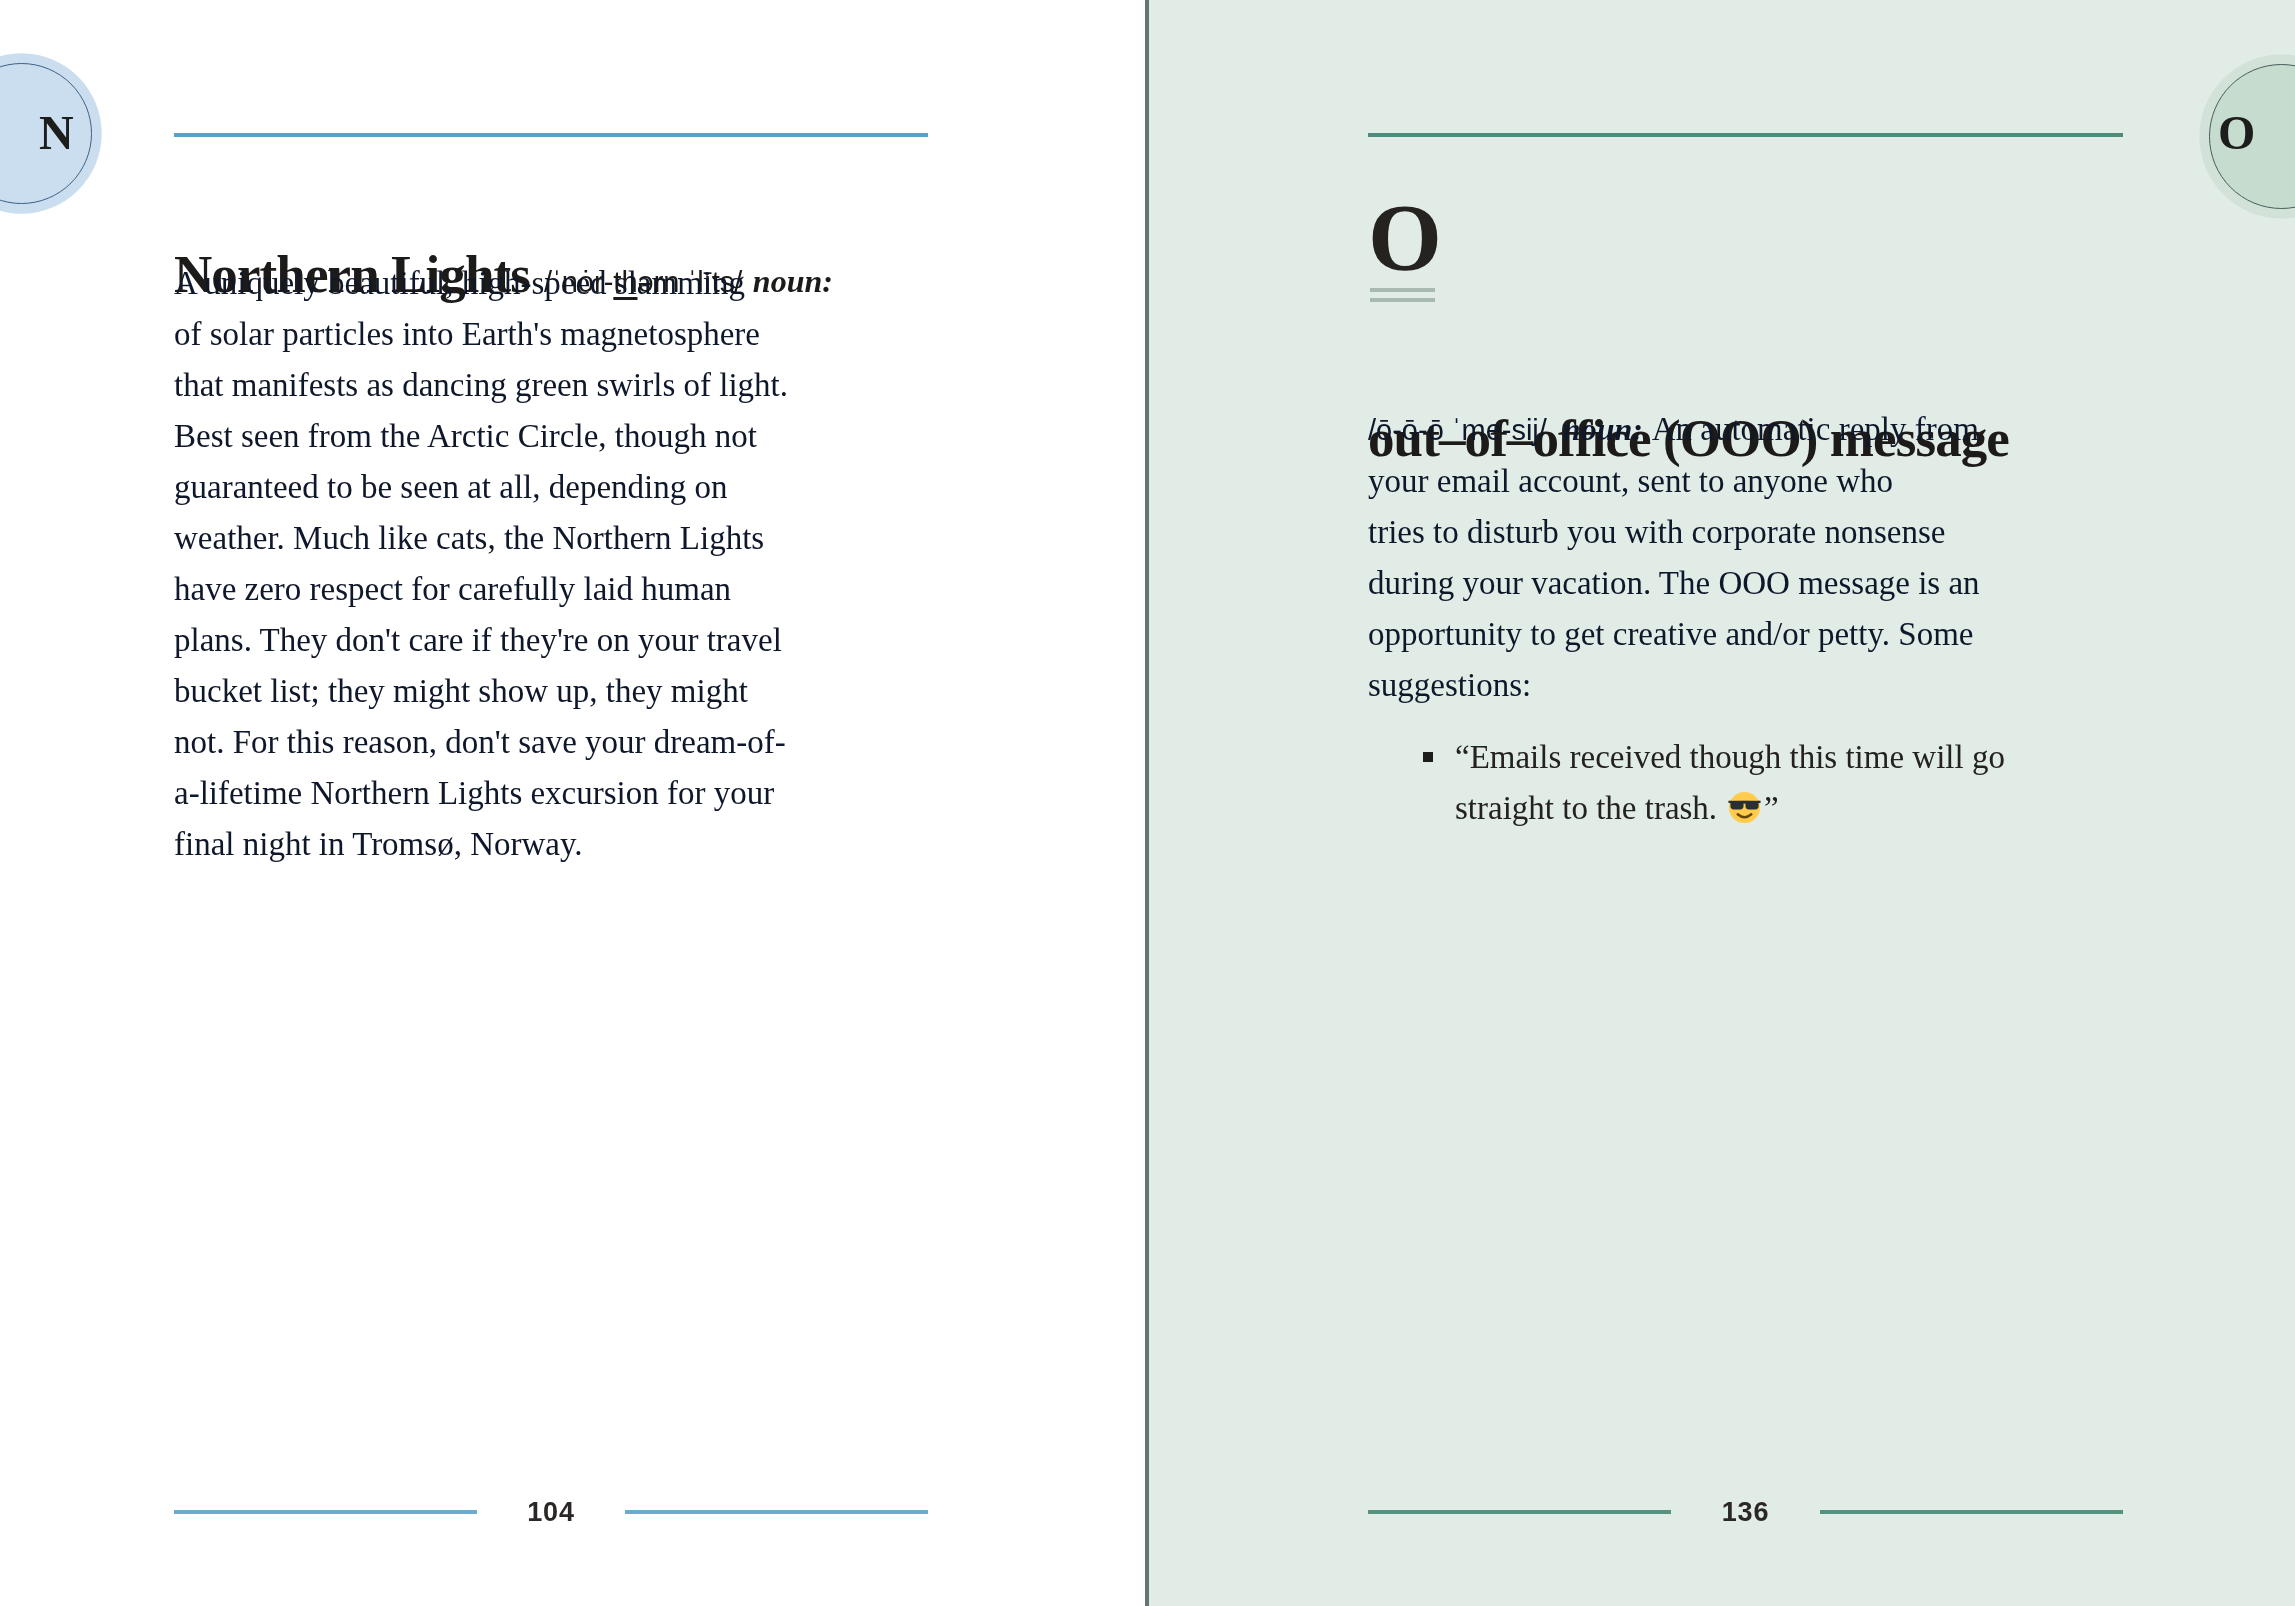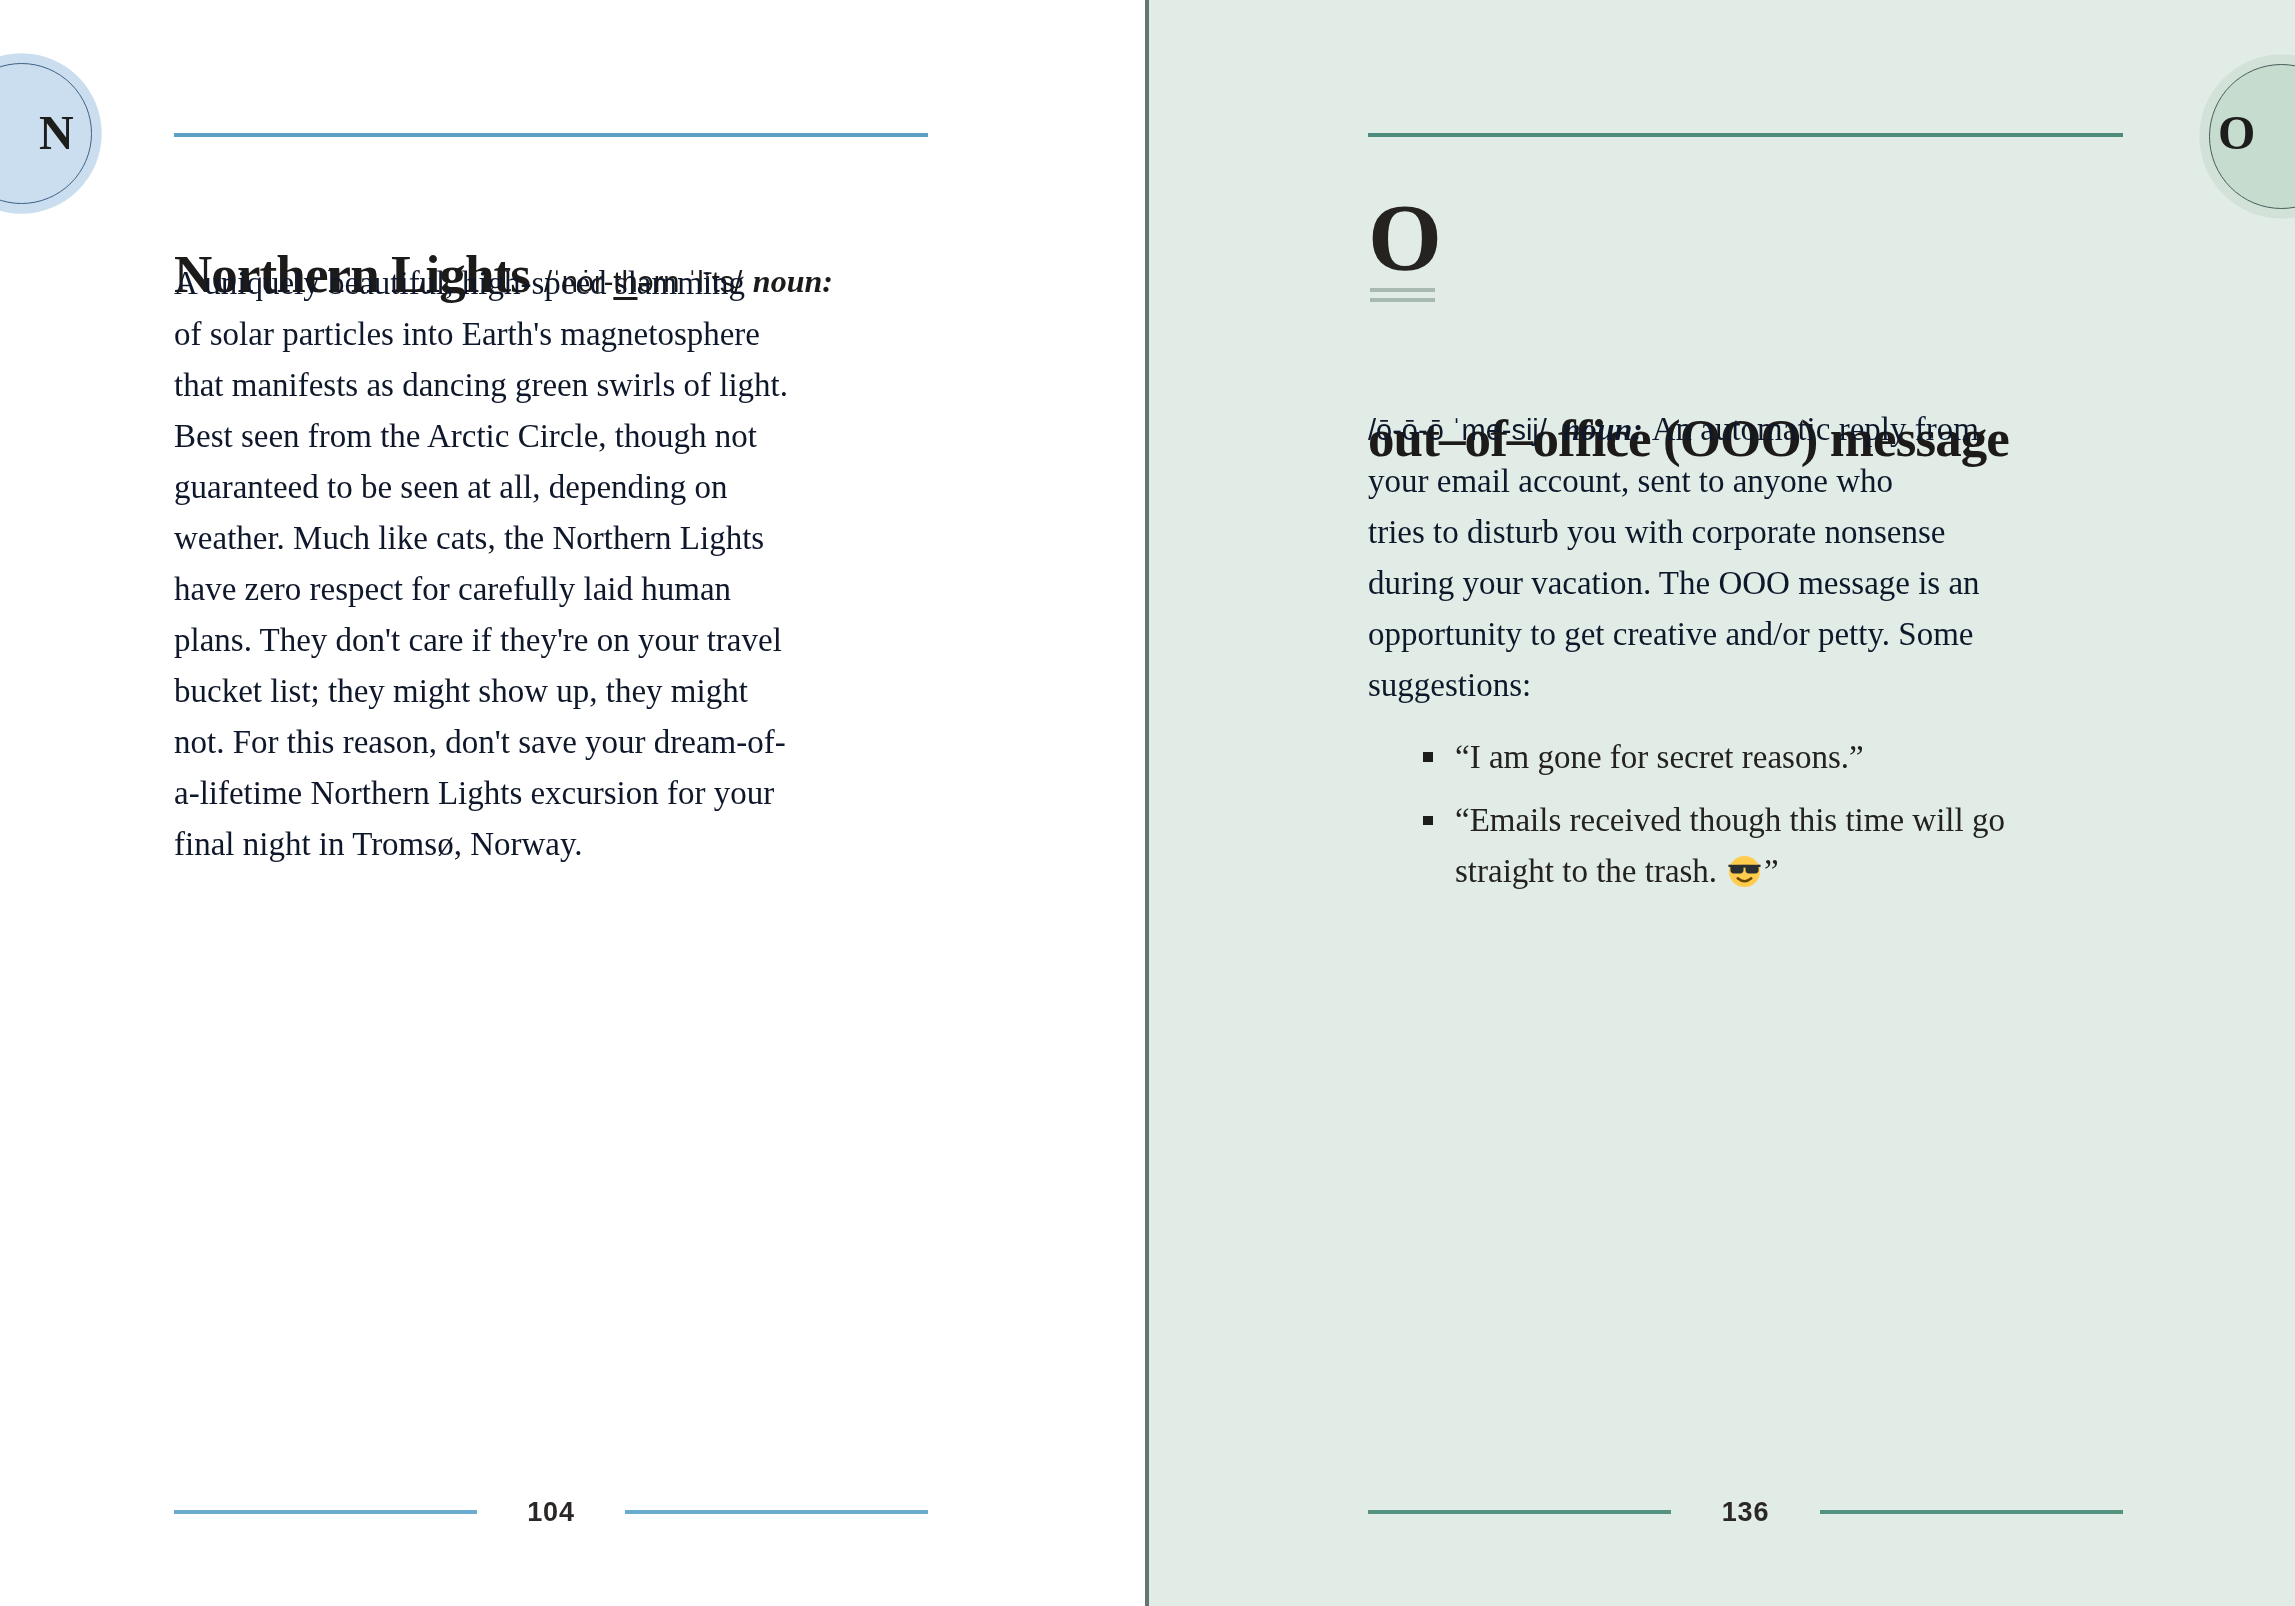--- a/index.html
+++ b/index.html
@@ -152,21 +152,20 @@
   <h2 class="entry-heading heading-right"><span class="headword">out–of–office (OOO) message</span></h2>
 
   <p class="entry-body body-right"><span class="pron">/ō-ō-ō ˈme-sij/</span><span class="pos">noun:</span><span>An automatic reply from
 your email account, sent to anyone who
 tries to disturb you with corporate nonsense
 during your vacation. The OOO message is an
 opportunity to get creative and/or petty. Some
 suggestions:</span></p>
 
   <ul class="bullets">
-    <li><span>“I am gone for secret reasons.”</span></li>
     <li><span>“Emails received though this time will go
 straight to the trash. </span><svg class="emoji" viewBox="0 0 36 36" aria-hidden="true">
           <circle cx="18" cy="18" r="16" fill="#FFCC4D"></circle>
           <path d="M11 25 Q18 31 25 25" stroke="#664500" stroke-width="2.6" fill="none" stroke-linecap="round"></path>
           <rect x="3.5" y="11" width="13.5" height="9" rx="3.5" fill="#292F33"></rect>
           <rect x="19" y="11" width="13.5" height="9" rx="3.5" fill="#292F33"></rect>
           <rect x="14" y="11" width="8" height="3" fill="#292F33"></rect>
           <rect x="1.5" y="11" width="4" height="2.4" fill="#292F33"></rect>
           <rect x="30.5" y="11" width="4" height="2.4" fill="#292F33"></rect>
         </svg><span>”</span></li>

